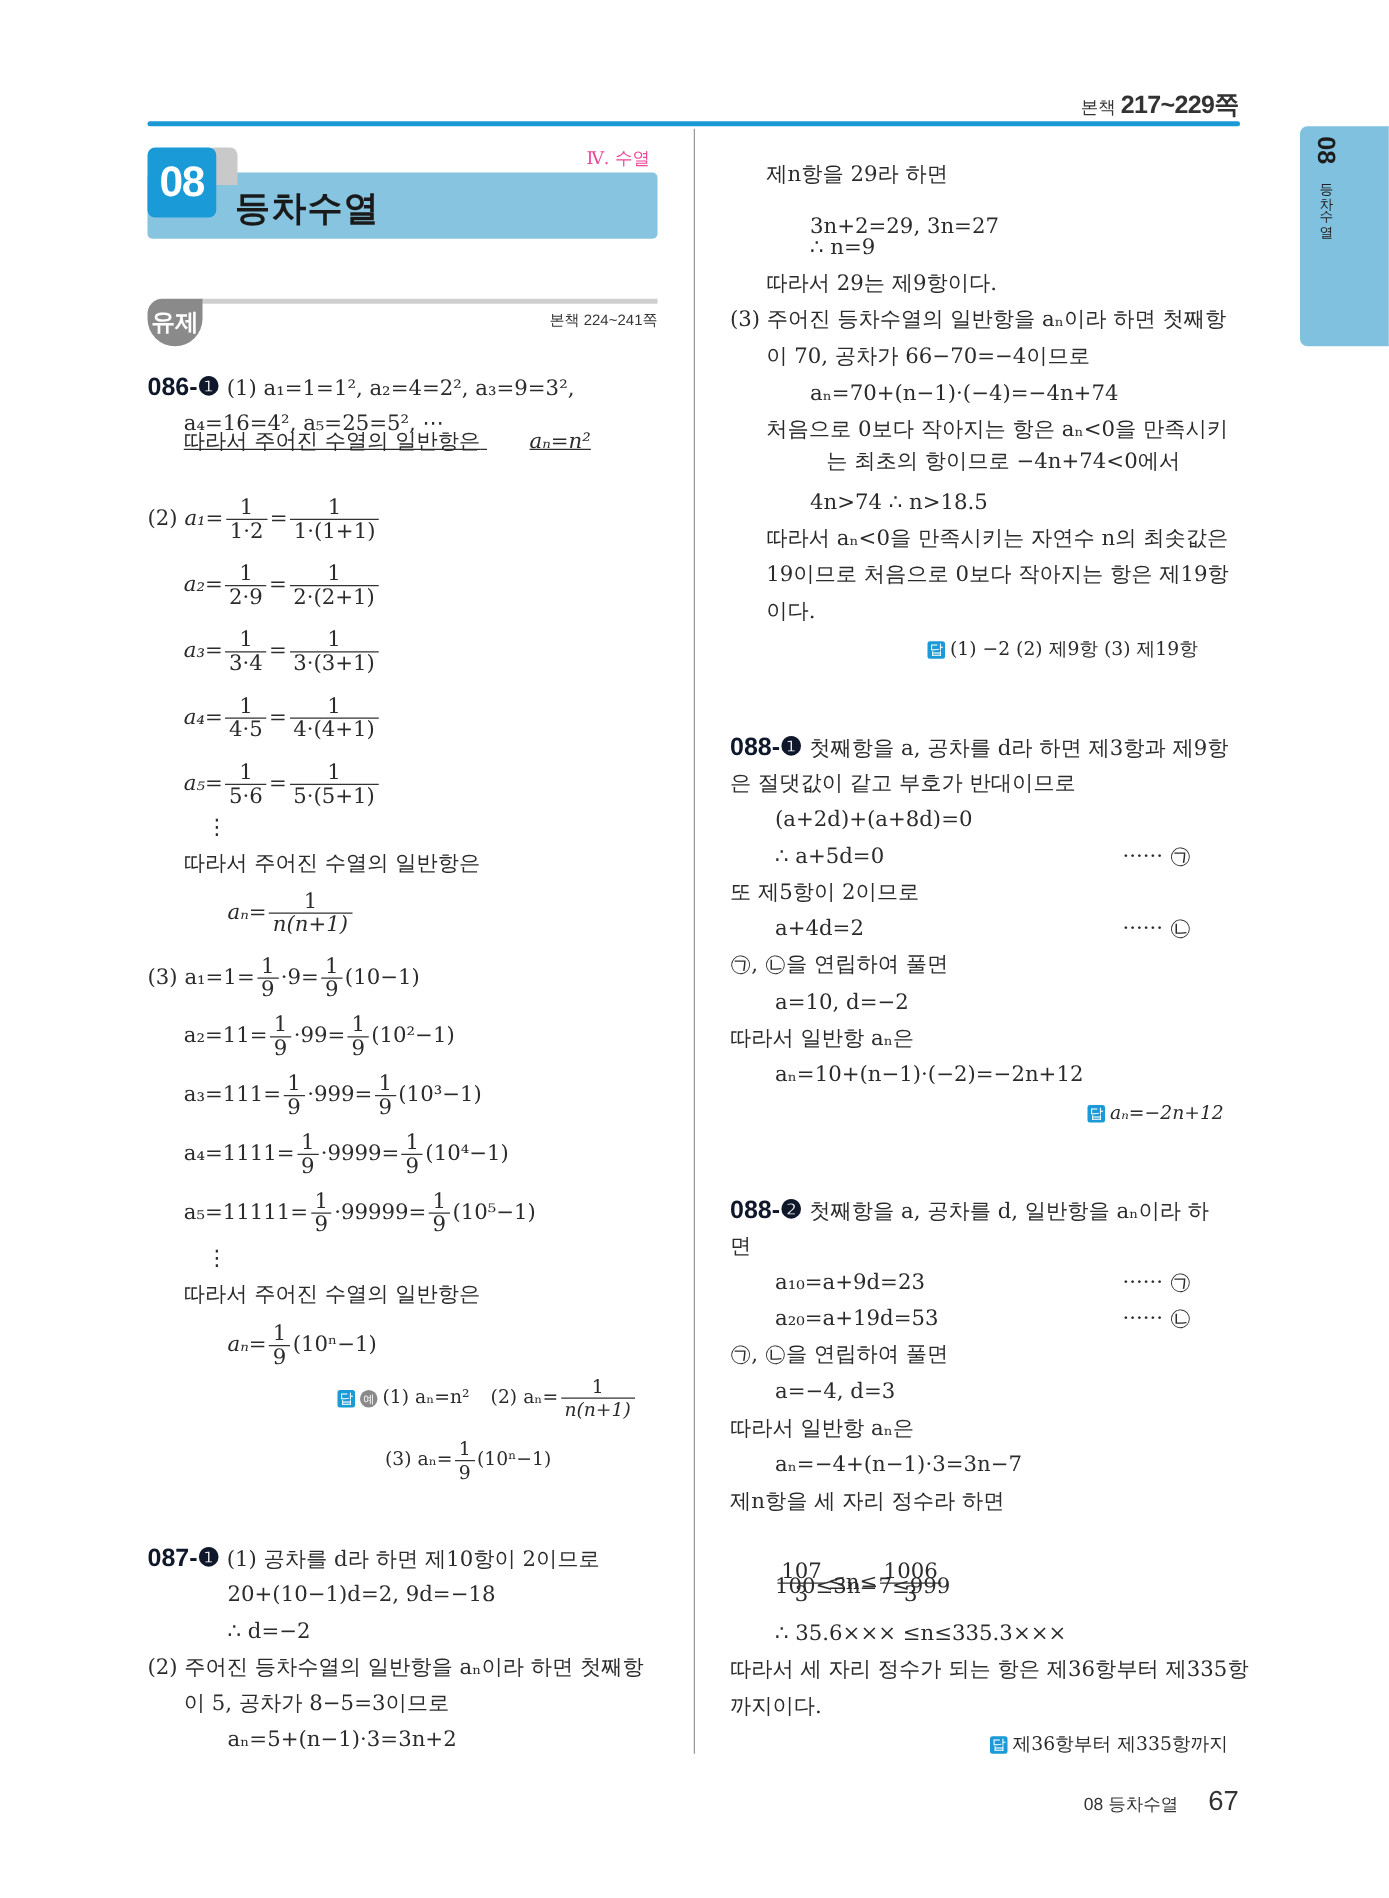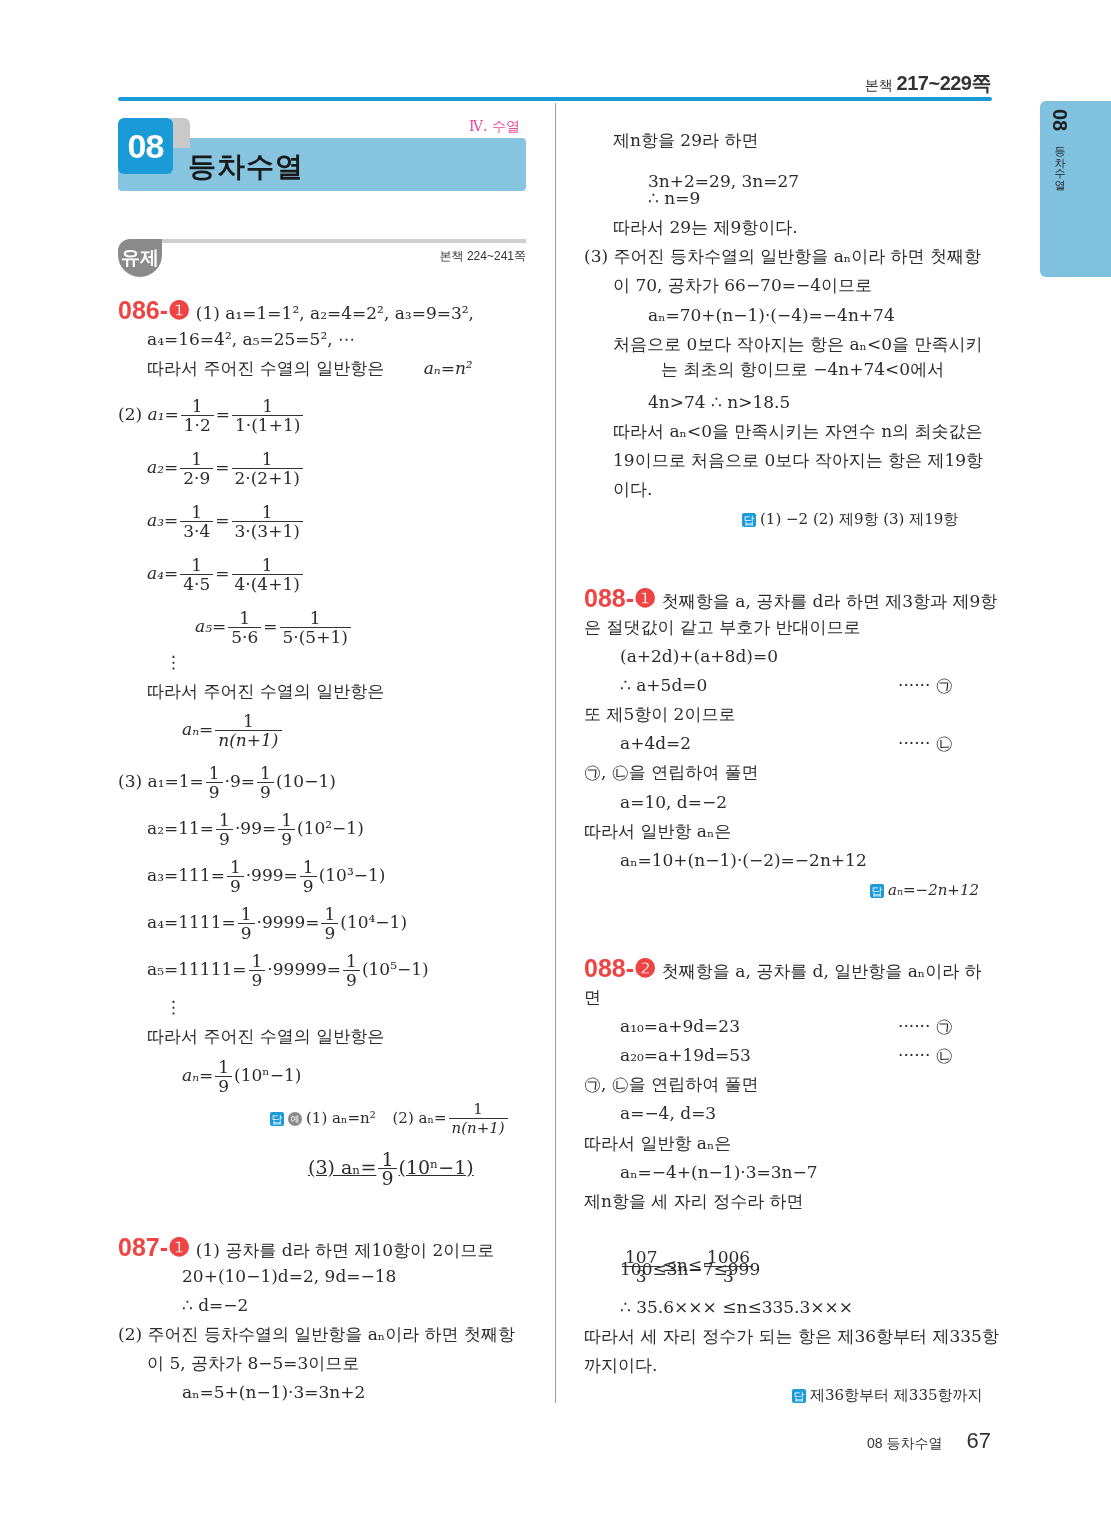--- a/index.html
+++ b/index.html
@@ -33,21 +33,21 @@
 
   
   .yuje-rule { position: absolute; left: 160px; top: 239px; width: 366px; height: 4px; background: #cfcfcf; }
   .yuje-badge { position: absolute; left: 118px; top: 239px; width: 44px; height: 38px; background: #8a8a8a;
                 border-radius: 12px 0 22px 22px; color: #fff; font-family: "Liberation Sans", sans-serif; font-weight: bold;
                 font-size: 19px; display: flex; align-items: center; justify-content: center; }
   .yuje-ref { position: absolute; right: 585px; top: 248px; font-family: "Liberation Sans", sans-serif; font-size: 12px; color: #333; }
 
   
   .ln { position: absolute; font-size: 17px; line-height: 22px; white-space: nowrap; }
-  .prob { font-family: "Liberation Sans", sans-serif; font-weight: bold; color: #ef4444; font-size: 25px; }
+  .prob { font-family: "Liberation Sans", sans-serif; font-weight: bold; color: #0f172a; font-size: 20px; }
   .i { font-style: italic; }
   .frac { display: inline-block; vertical-align: middle; text-align: center; margin: 0 2px; }
   .frac .n { display: block; border-bottom: 1px solid #333; padding: 0 3px; line-height: 18px; }
   .frac .d { display: block; line-height: 18px; padding: 0 3px; }
   .ans-badge { display: inline-block; width: 14px; height: 14px; background: #1a9ad6; color: #fff; font-family: "Liberation Sans", sans-serif;
                font-size: 11px; line-height: 14px; text-align: center; vertical-align: middle; border-radius: 2px; margin-right: 4px; }
   .ex-badge { display: inline-block; width: 14px; height: 14px; background: #8a8a8a; color: #fff; font-family: "Liberation Sans", sans-serif;
               font-size: 9px; line-height: 14px; text-align: center; vertical-align: middle; border-radius: 50%; margin-right: 4px; }
   .footer { position: absolute; right: 120px; top: 1428px; font-family: "Liberation Sans", sans-serif; font-size: 14px; color: #333; }
   .footer .pg { font-size: 22px; margin-left: 24px; }
@@ -75,39 +75,39 @@
 
 <div class="yuje-rule"></div>
 <div class="yuje-badge">유제</div>
 <div class="yuje-ref">본책 224~241쪽</div>
 
 <div class="ln" style="left:118px;top:299px;">
   <span class="prob">086-❶</span>
   <span>(1) a₁=1=1², a₂=4=2², a₃=9=3²,</span>
 </div>
 <div class="ln" style="left:147px;top:328px;">a₄=16=4², a₅=25=5², ⋯</div>
-<div class="ln" style="left:147px;top:357px;">
+<div class="ln" style="left:147px;top:342px;text-decoration:underline;">
   <span>따라서 주어진 수열의 일반항은</span>
   <span class="i" style="margin-left:34px;">aₙ=n²</span>
 </div>
 
 <div class="ln" style="left:118px;top:397px;">
   <span>(2)</span>
   <span class="i">a₁=</span><span class="frac"><span class="n">1</span><span class="d">1·2</span></span>=<span class="frac"><span class="n">1</span><span class="d">1·(1+1)</span></span>
 </div>
 <div class="ln" style="left:147px;top:450px;">
   <span class="i">a₂=</span><span class="frac"><span class="n">1</span><span class="d">2·9</span></span>=<span class="frac"><span class="n">1</span><span class="d">2·(2+1)</span></span>
 </div>
 <div class="ln" style="left:147px;top:503px;">
   <span class="i">a₃=</span><span class="frac"><span class="n">1</span><span class="d">3·4</span></span>=<span class="frac"><span class="n">1</span><span class="d">3·(3+1)</span></span>
 </div>
 <div class="ln" style="left:147px;top:556px;">
   <span class="i">a₄=</span><span class="frac"><span class="n">1</span><span class="d">4·5</span></span>=<span class="frac"><span class="n">1</span><span class="d">4·(4+1)</span></span>
 </div>
-<div class="ln" style="left:147px;top:609px;margin-left:48px;">
+<div class="ln" style="left:147px;top:609px;">
   <span class="i">a₅=</span><span class="frac"><span class="n">1</span><span class="d">5·6</span></span>=<span class="frac"><span class="n">1</span><span class="d">5·(5+1)</span></span>
 </div>
 <div class="ln" style="left:165px;top:651px;">⋮</div>
 <div class="ln" style="left:147px;top:680px;">따라서 주어진 수열의 일반항은</div>
 <div class="ln" style="left:182px;top:712px;">
   <span class="i">aₙ=</span><span class="frac"><span class="n">1</span><span class="d i">n(n+1)</span></span>
 </div>
 
 <div class="ln" style="left:118px;top:764px;">
   <span>(3)</span>
@@ -128,21 +128,21 @@
 <div class="ln" style="left:165px;top:996px;">⋮</div>
 <div class="ln" style="left:147px;top:1025px;">따라서 주어진 수열의 일반항은</div>
 <div class="ln" style="left:182px;top:1058px;">
   <span class="i">aₙ=</span><span class="frac"><span class="n">1</span><span class="d">9</span></span><span>(10ⁿ−1)</span>
 </div>
 
 <div class="ln" style="left:270px;top:1100px;font-size:15px;">
   <span class="ans-badge">답</span><span class="ex-badge">예</span><span>(1) aₙ=n²</span>
   <span style="margin-left:12px;">(2) aₙ=</span><span class="frac"><span class="n">1</span><span class="d i">n(n+1)</span></span>
 </div>
-<div class="ln" style="left:308px;top:1150px;font-size:19px;text-decoration:underline;">
+<div class="ln" style="left:308px;top:1150px;font-size:15px;">
   <span>(3) aₙ=</span><span class="frac"><span class="n">1</span><span class="d">9</span></span><span>(10ⁿ−1)</span>
 </div>
 
 <div class="ln" style="left:118px;top:1236px;">
   <span class="prob">087-❶</span>
   <span>(1) 공차를 d라 하면 제10항이 2이므로</span>
 </div>
 <div class="ln" style="left:182px;top:1265px;">20+(10−1)d=2,      9d=−18</div>
 <div class="ln" style="left:182px;top:1294px;">∴ d=−2</div>
 <div class="ln" style="left:118px;top:1323px;">(2) 주어진 등차수열의 일반항을 aₙ이라 하면 첫째항</div>

